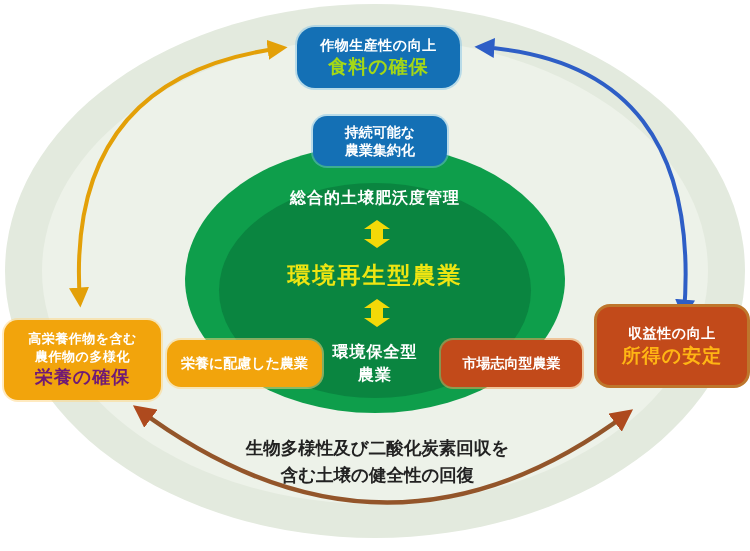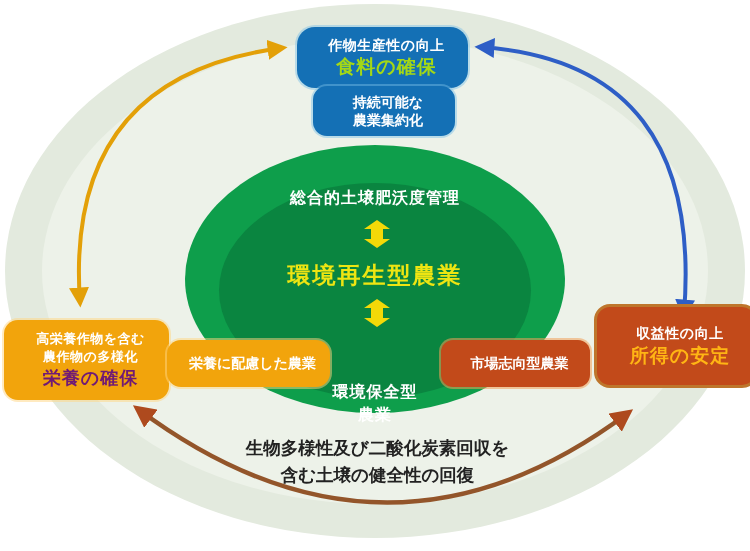--- a/index.html
+++ b/index.html
@@ -10,30 +10,30 @@
   .ellipse{position:absolute;border-radius:50%;}
   .ellipse.outer  {left:5px;  top:4px;  width:740px;height:534px;background:#e3eade;}
   .ellipse.mid    {left:42px; top:38px; width:666px;height:466px;background:#edf2e9;}
   .ellipse.green-o{left:185px;top:145px;width:380px;height:268px;background:#0e9e4b;}
   .ellipse.green-i{left:219px;top:183px;width:312px;height:215px;background:#0a8540;}
 
   .overlay{position:absolute;left:0;top:0;width:750px;height:551px;pointer-events:none;}
 
   .box{
     position:absolute;display:flex;flex-direction:column;align-items:center;justify-content:center;
-    text-align:center;color:#ffffff;font-weight:bold;line-height:1.32;padding-left:8px;
+    text-align:center;color:#ffffff;font-weight:bold;line-height:1.32;
   }
   .box .sub{font-size:14px;letter-spacing:0.5px;}
-  .box .big{font-size:19px;letter-spacing:1px;}
+  .box .big{font-size:19px;letter-spacing:1px;font-family:Liberation Serif, serif;}
 
   .box-food{left:297px;top:27px;width:163px;height:61px;border-radius:18px;
     background:#1470b5;box-shadow:0 0 0 2px rgba(120,190,230,.45);}
   .box-food .big{color:#a4d816;}
 
-  .box-sustain{left:313px;top:86px;width:134px;height:50px;border-radius:14px;
+  .box-sustain{left:313px;top:116px;width:134px;height:50px;border-radius:14px;
     background:#1470b5;box-shadow:0 0 0 2px rgba(120,190,230,.45);font-size:14px;}
 
   .box-nutrisec{left:4px;top:320px;width:157px;height:80px;border-radius:14px;
     background:#f2a40c;box-shadow:0 0 0 2px rgba(255,214,130,.5);}
   .box-nutrisec .sub{font-size:13px;}
   .box-nutrisec .big{font-size:18px;color:#701a75;margin-top:1px;}
 
   .box-nutrifarm{left:167px;top:340px;width:155px;height:47px;border-radius:14px;
     background:#f2a40c;box-shadow:0 0 0 2px rgba(255,214,130,.5);font-size:14px;}
 
@@ -84,21 +84,21 @@
 
     <polygon fill="#f3d908" points="377,220 390,229 383,229 383,239 390,239 377,248 364,239 371,239 371,229 364,229"></polygon>
     <polygon fill="#f3d908" points="377,299 390,308 383,308 383,318 390,318 377,327 364,318 371,318 371,308 364,308"></polygon>
   </svg>
 
   <div class="green-label soil-text">総合的土壌肥沃度管理</div>
 
   <div class="green-label regen-text">環境再生型農業</div>
 
   <div class="green-label conserv-text">
-    <span style="display:block;margin-top:40px;">環境保全型</span>
+    <span style="display:block;">環境保全型</span>
     <span style="display:block;">農業</span>
   </div>
 
   <div class="box box-food">
     <span class="sub">作物生産性の向上</span>
     <span class="big">食料の確保</span>
   </div>
 
   <div class="box box-sustain">
     <span>持続可能な</span>

